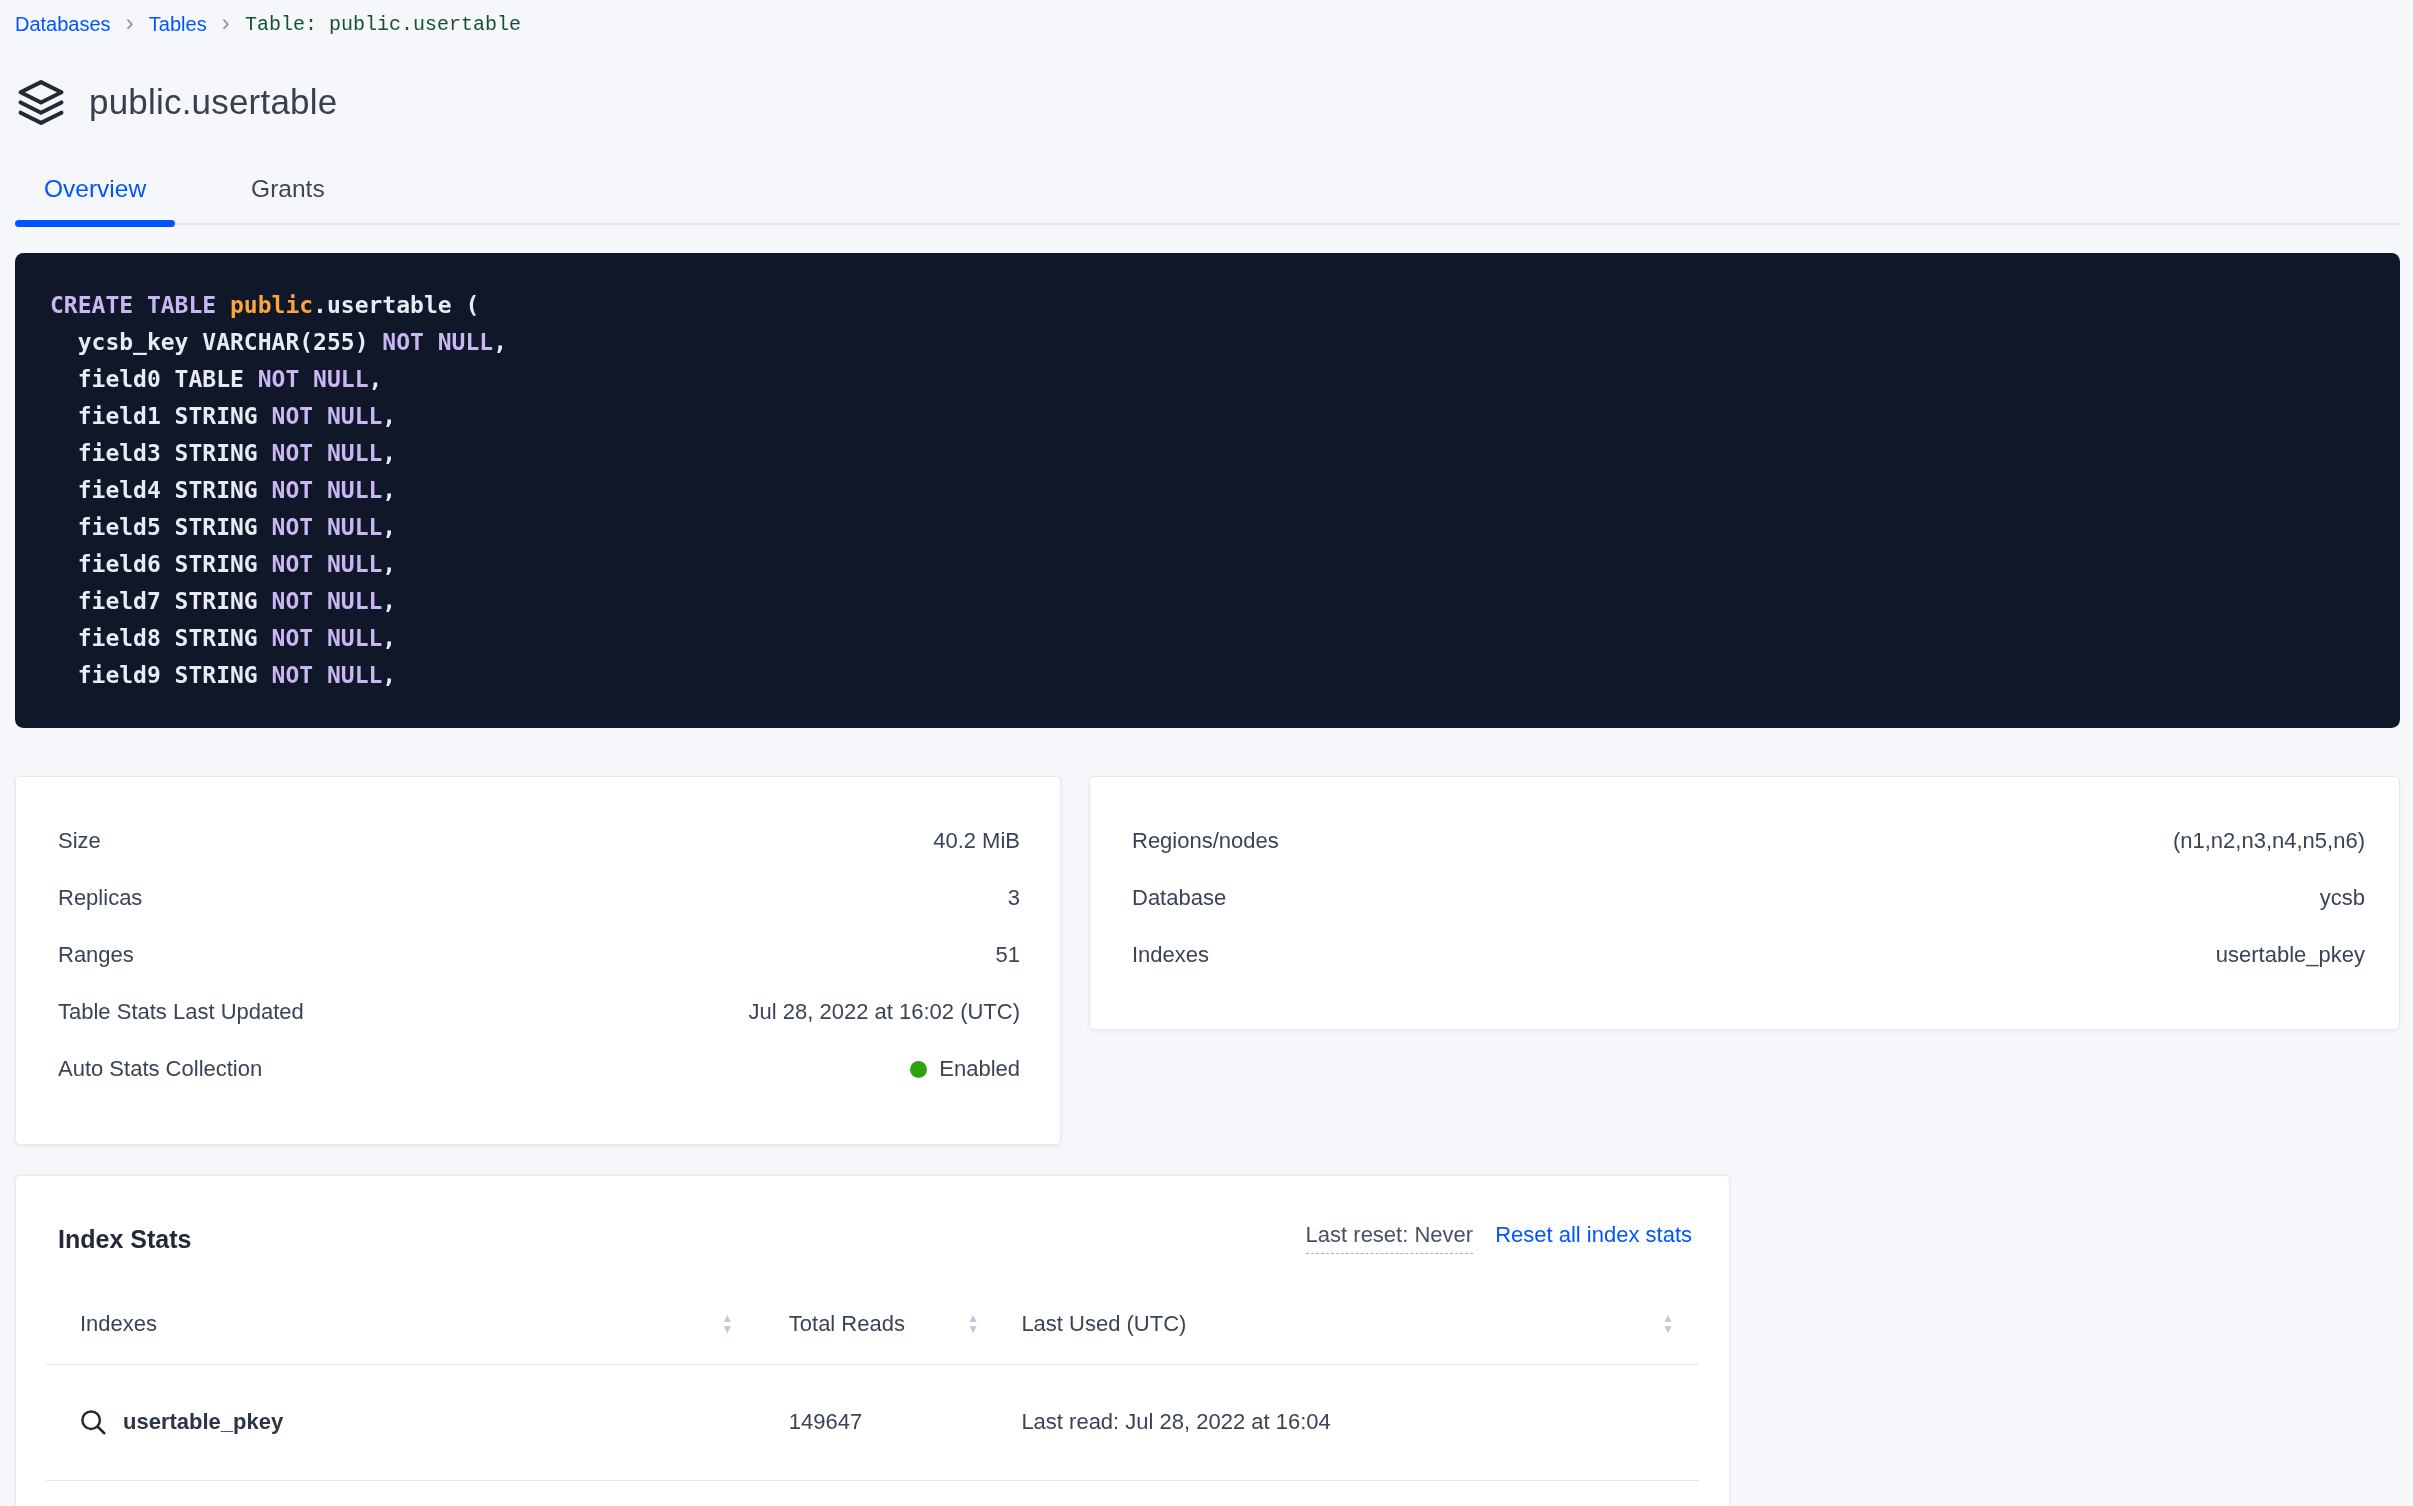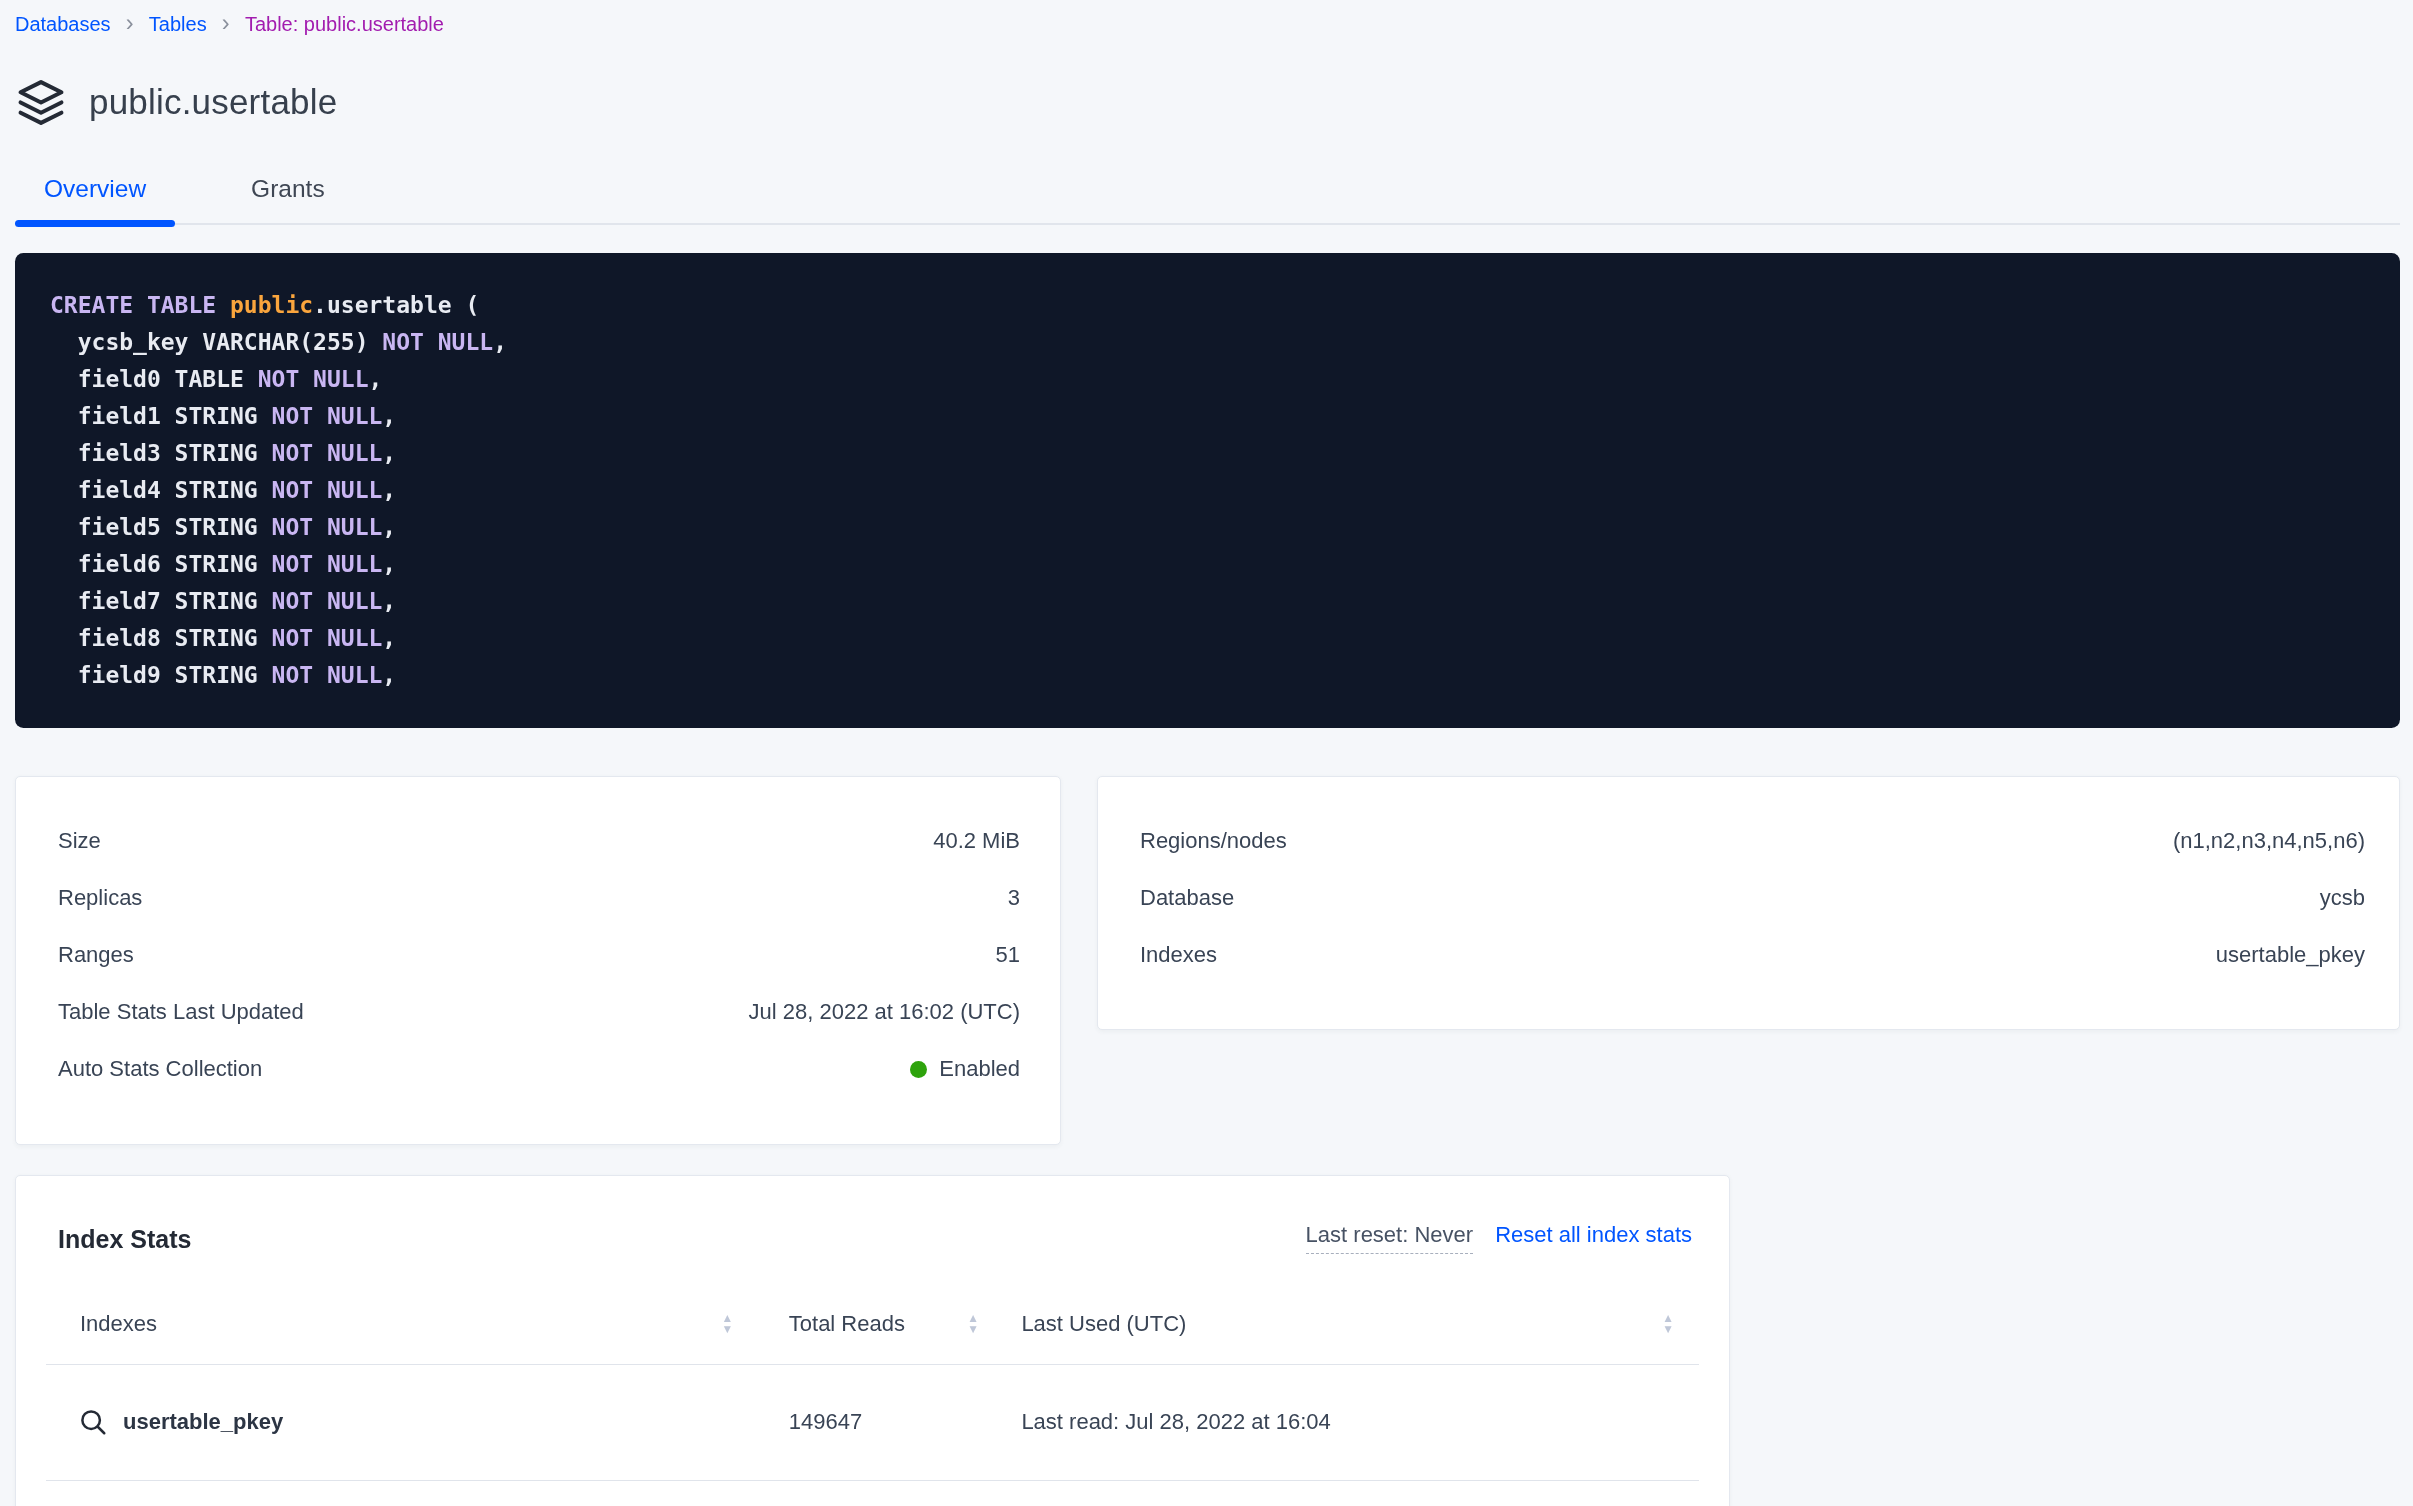--- a/index.html
+++ b/index.html
@@ -9,21 +9,21 @@
     font-family:"Liberation Sans","DejaVu Sans",sans-serif;
     color:#394455;
     overflow:hidden;
   }
   .page { width:2413px; height:1506px; padding:10px 23px 0 15px; }
 
   
   .breadcrumb { display:flex; align-items:center; gap:13.5px; font-size:20px; height:29px; }
   .bc-link { color:#0055ff; text-decoration:none; font-weight:500; cursor:pointer; }
   .bc-sep { color:#8a909c; font-size:23.6px; line-height:20px; padding:0 1.7px; transform:translateY(-1.7px); }
-  .bc-current { color:#a21caf; }
+  .bc-current { color:#14532d;font-family:Liberation Mono, monospace; }
 
   
   .title-row { display:flex; align-items:center; gap:22px; margin-top:37px; height:52px;text-align:center; }
   .title-icon { width:52px; height:49px; display:inline-flex; }
   .title-icon svg { width:100%; height:100%; }
   h1.page-title { font-size:35px; font-weight:500; color:#37404d; letter-spacing:0.2px; }
 
   
   .tabs { display:flex; margin-top:35px; border-bottom:2.5px solid #e1e5ec; width:2385px; }
   .tab { position:relative; font-size:24.5px; padding:11.8px 29px 20px 29px; color:#3f4754; cursor:pointer; margin-right:47px; }
@@ -38,21 +38,21 @@
     margin-top:28px; width:2385px; height:475px; border-radius:8.4px;
     background:#0f1728; padding:34px 34px 0 35px; overflow:hidden;
   }
   .code-line { white-space:pre; font-family:"DejaVu Sans Mono","Liberation Mono",monospace; font-weight:700; font-size:23px; line-height:37px; }
   .code-seg.plain { color:#e8ebf2; }
   .code-seg.kw { color:#c9b6f2; }
   .code-seg.schema { color:#faa53d; }
 
   
   .card { background:#ffffff; border:0.8px solid #e4e8ef; border-radius:5px; box-shadow:0 1.7px 4.2px rgba(60,72,88,.05); }
-  .cards-row { display:flex; gap:36px; margin-top:48px; width:2385px; align-items:flex-start; }
+  .cards-row { display:flex; gap:28px; margin-top:48px; width:2385px; align-items:flex-start; }
   .details-card { width:1046px; height:369px; padding:36px 40px 0 42px; }
   .regions-card { flex:1; height:254px; padding:36px 34px 0 42px; }
   .stat-row { height:57px; display:flex; align-items:center; justify-content:space-between; font-size:22px; }
   .stat-label { color:#394455; }
   .stat-value { color:#394455; display:flex; align-items:center; gap:11.8px; }
   .status-dot { width:17px; height:17px; border-radius:50%; display:inline-block; }
 
   
   .index-card { margin-top:30px; width:1715px; min-height:334px; padding-bottom:29px; }
   .index-header { display:flex; justify-content:space-between; align-items:flex-end; padding:46px 37px 0 42px; }

